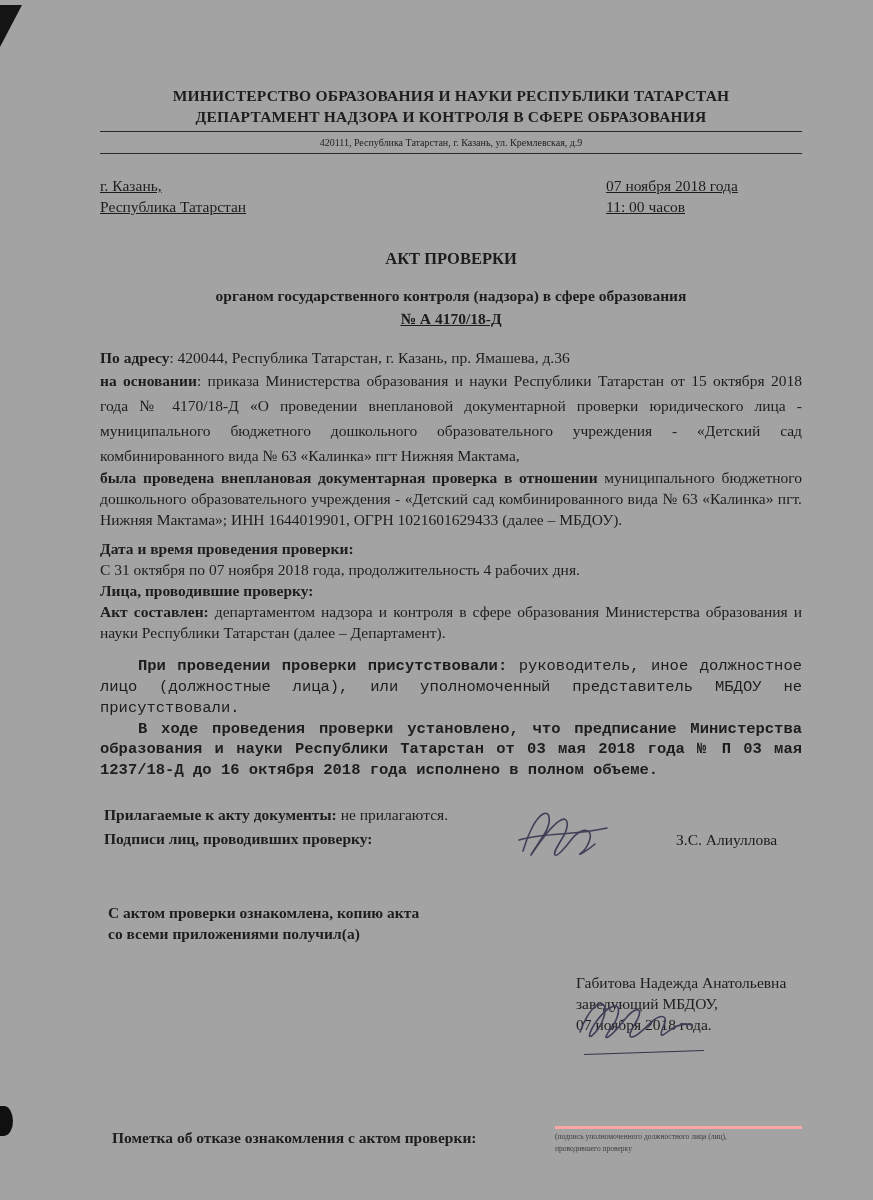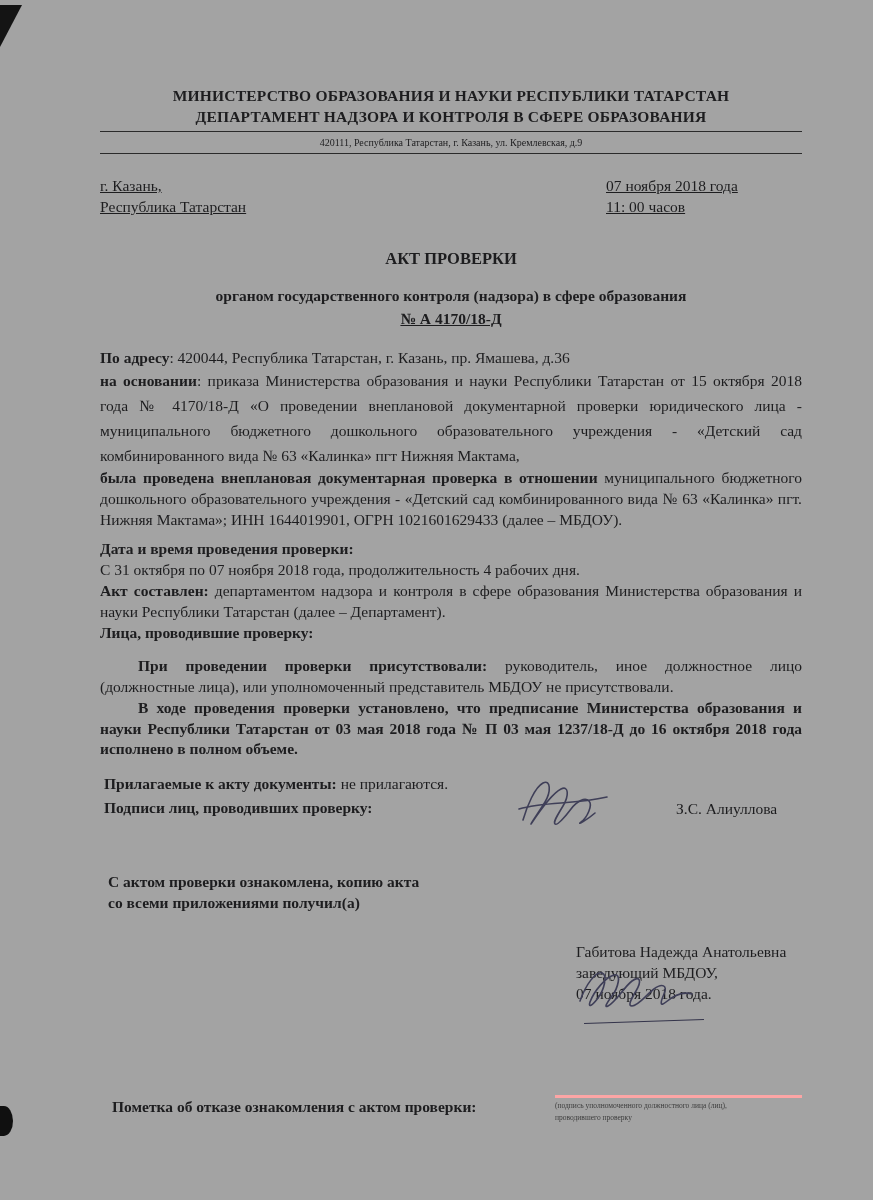--- a/index.html
+++ b/index.html
@@ -38,24 +38,24 @@
   .p { text-align:justify; }
   .p-basis { line-height:1.6; text-align:justify; }
   b { font-weight:bold; }
 
   .details { margin-top:8px; }
   .inspector-row { display:flex; margin-top:1px; }
   .insp-name { width:222px; padding-left:10px; flex:none; }
   .insp-role { flex:1; text-align:justify; }
 
   .findings { margin-top:12px; }
-  .findings .p { text-indent:38px; }
+  .findings .p { text-indent:38px;font-family:Liberation Mono, monospace; }
   .bold-p { font-weight:bold; }
 
-  .signing { margin-top:14px; padding-left:4px; }
+  .signing { margin-top:24px; padding-left:4px; }
   .sig-row { position:relative; margin-top:3px; height:30px; }
   .sig1 { position:absolute; left:412px; top:-22px; }
   .sig-name { position:absolute; left:572px; top:1px; }
 
   .acq { margin-top:44px; padding-left:8px; position:relative; }
   .acq-left { font-weight:bold; }
   .acq-right { margin-left:468px; margin-top:28px; position:relative; }
   .sig2-wrap { position:relative; height:34px; }
   .sig2 { position:absolute; left:0px; top:-42px; }
   .sig2-line { position:absolute; left:8px; top:16px; width:120px; border-top:1.5px solid #33334a; transform:rotate(-2deg); }
@@ -115,22 +115,22 @@
 
     <div class="intro">
       <p class="p"><b>По адресу</b><span>: 420044, Республика Татарстан, г. Казань, пр. Ямашева, д.36</span></p>
       <p class="p-basis"><b>на основании</b><span>: приказа Министерства образования и науки Республики Татарстан от 15 октября 2018 года № 4170/18-Д «О проведении внеплановой документарной проверки юридического лица - муниципального бюджетного дошкольного образовательного учреждения - «Детский сад комбинированного вида № 63 «Калинка» пгт Нижняя Мактама,</span></p>
       <p class="p"><b>была проведена внеплановая документарная проверка в отношении</b><span> муниципального бюджетного дошкольного образовательного учреждения - «Детский сад комбинированного вида № 63 «Калинка» пгт. Нижняя Мактама»; ИНН 1644019901, ОГРН 1021601629433 (далее – МБДОУ).</span></p>
     </div>
 
     <div class="details">
       <p class="p"><b>Дата и время проведения проверки:</b></p>
       <p class="p">С 31 октября по 07 ноября 2018 года, продолжительность 4 рабочих дня.</p>
+      <p class="p"><b>Лица, проводившие проверку:</b></p>
       <p class="p"><b>Акт составлен:</b><span> департаментом надзора и контроля в сфере образования Министерства образования и науки Республики Татарстан (далее – Департамент).</span></p>
-      <p class="p"><b>Лица, проводившие проверку:</b></p>
     </div>
 
     <div class="findings">
       <p class="p"><b>При проведении проверки присутствовали:</b><span> руководитель, иное должностное лицо (должностные лица), или уполномоченный представитель МБДОУ не присутствовали.</span></p>
       <p class="p bold-p">В ходе проведения проверки установлено, что предписание Министерства образования и науки Республики Татарстан от 03 мая 2018 года № П 03 мая 1237/18-Д до 16 октября 2018 года исполнено в полном объеме.</p>
     </div>
 
     <div class="signing">
       <p class="p"><b>Прилагаемые к акту документы:</b><span> не прилагаются.</span></p>
       <div class="sig-row">

